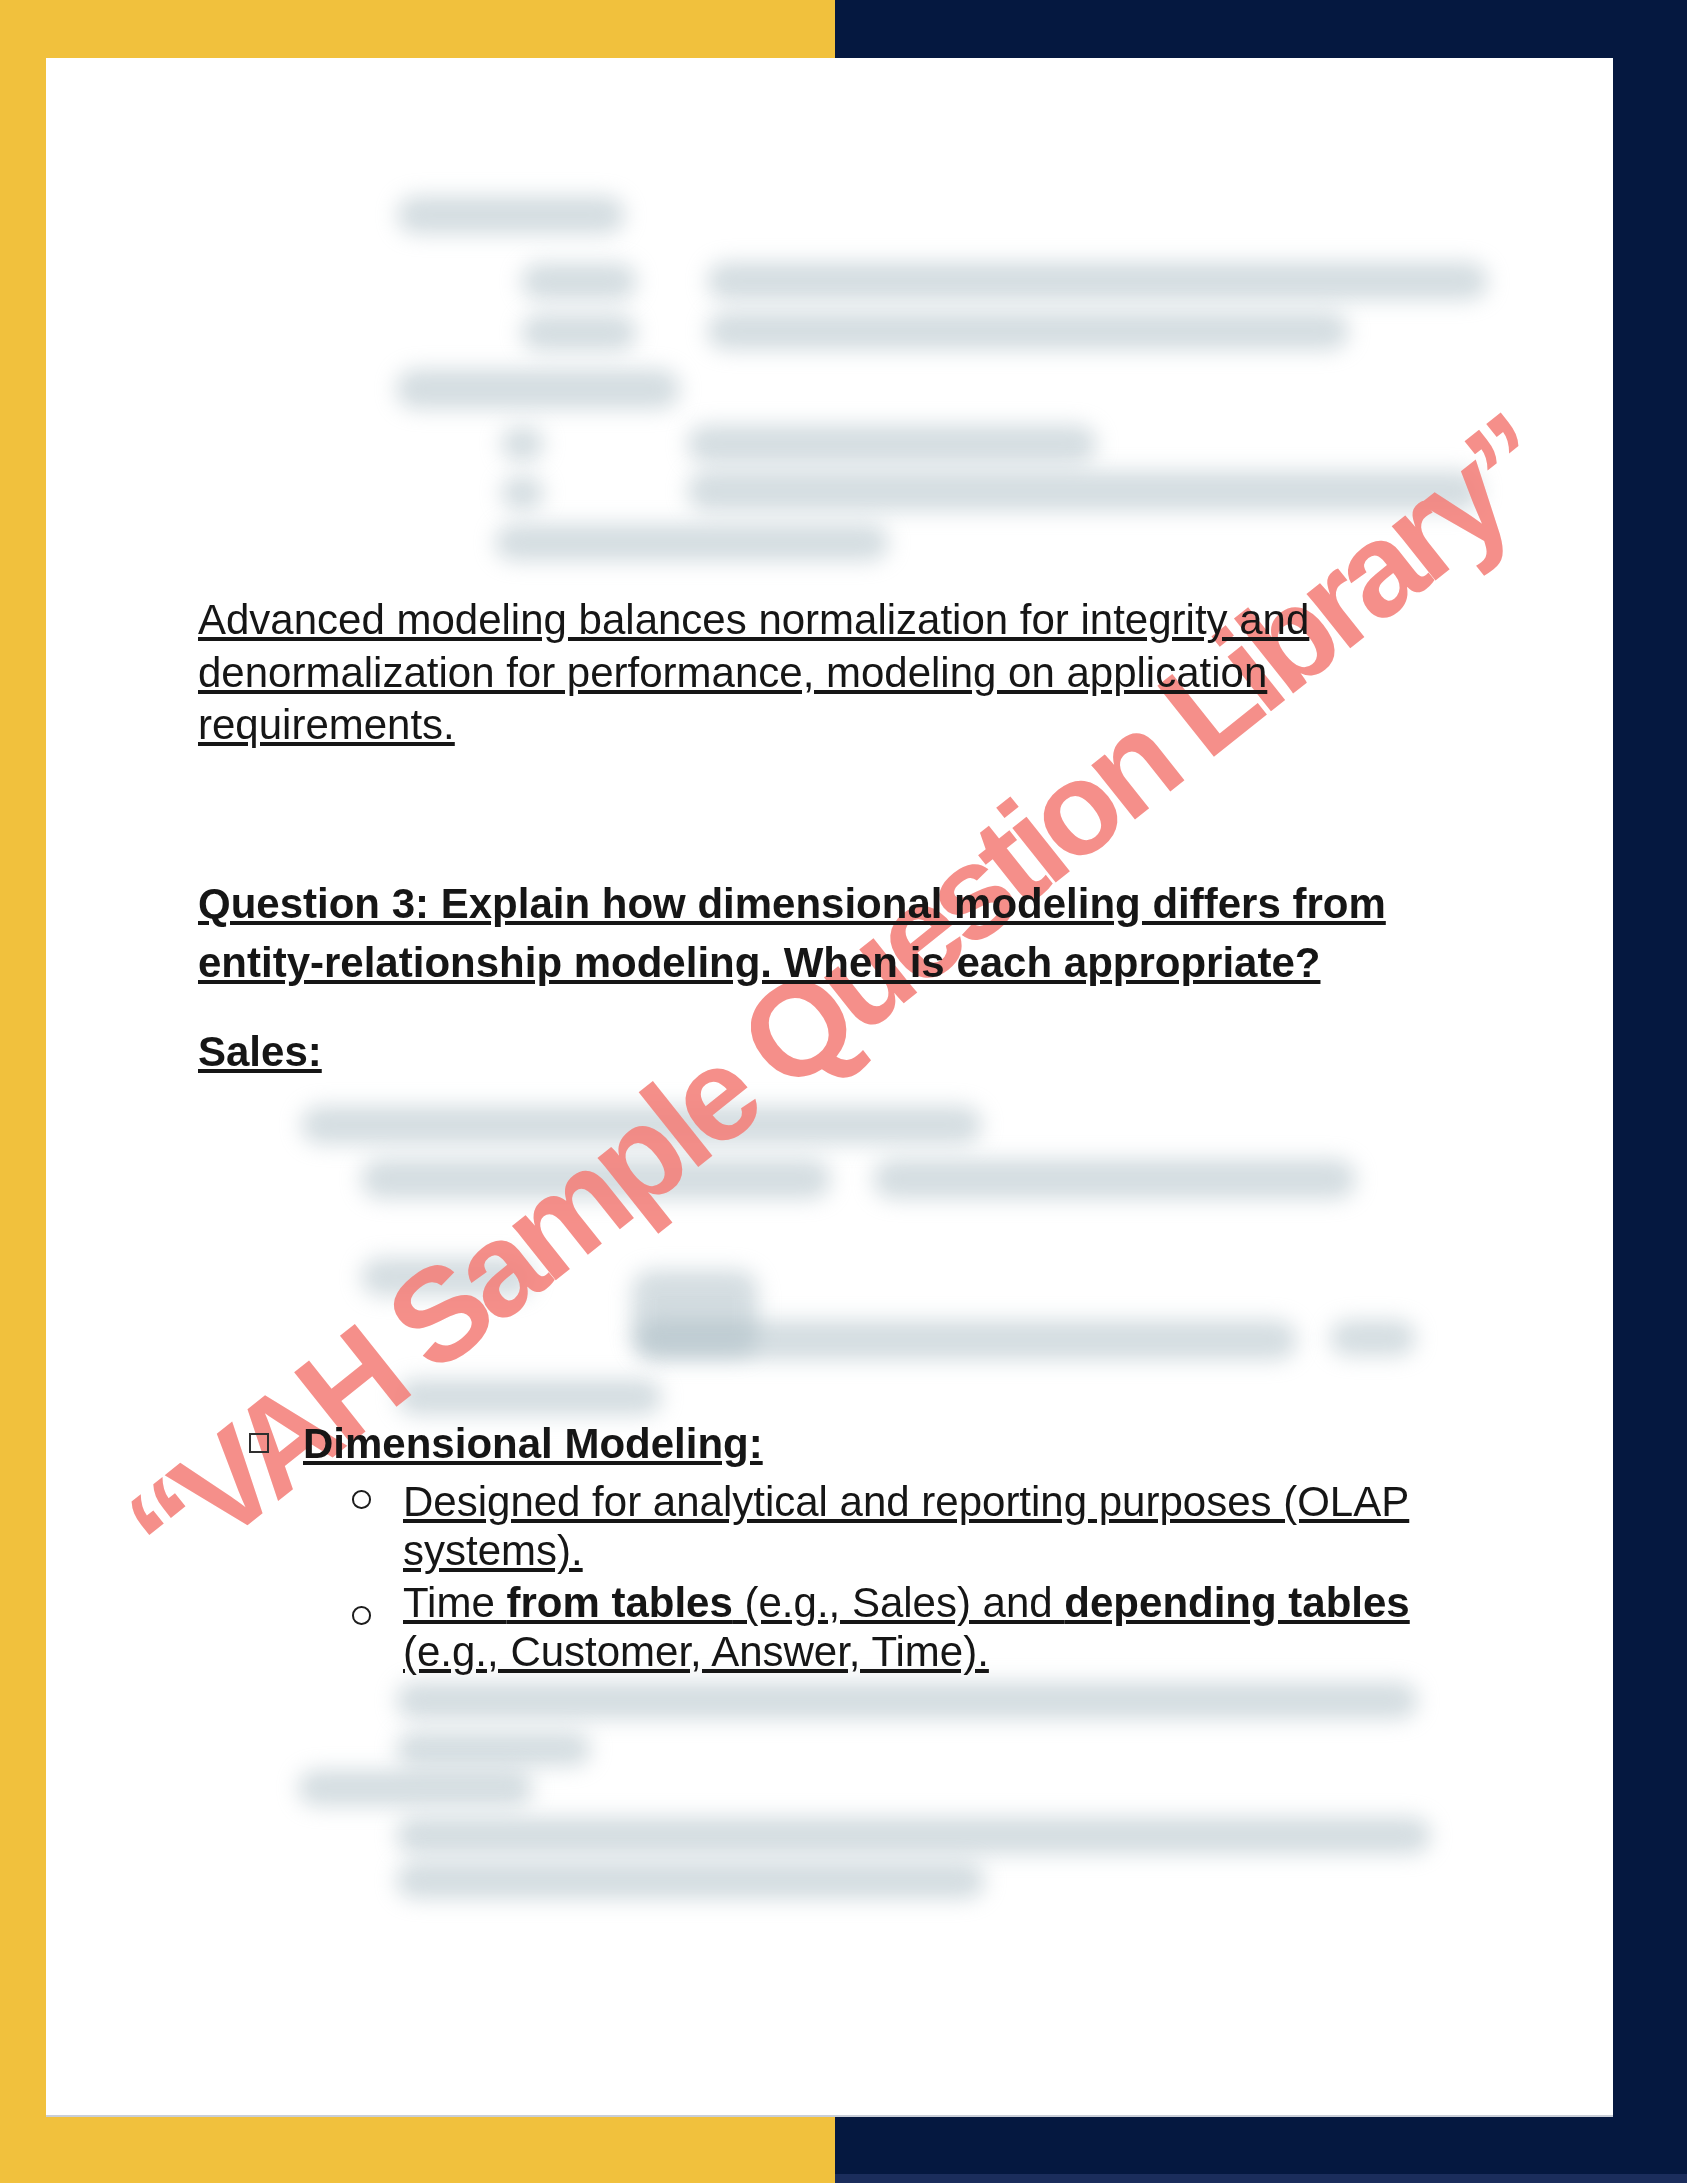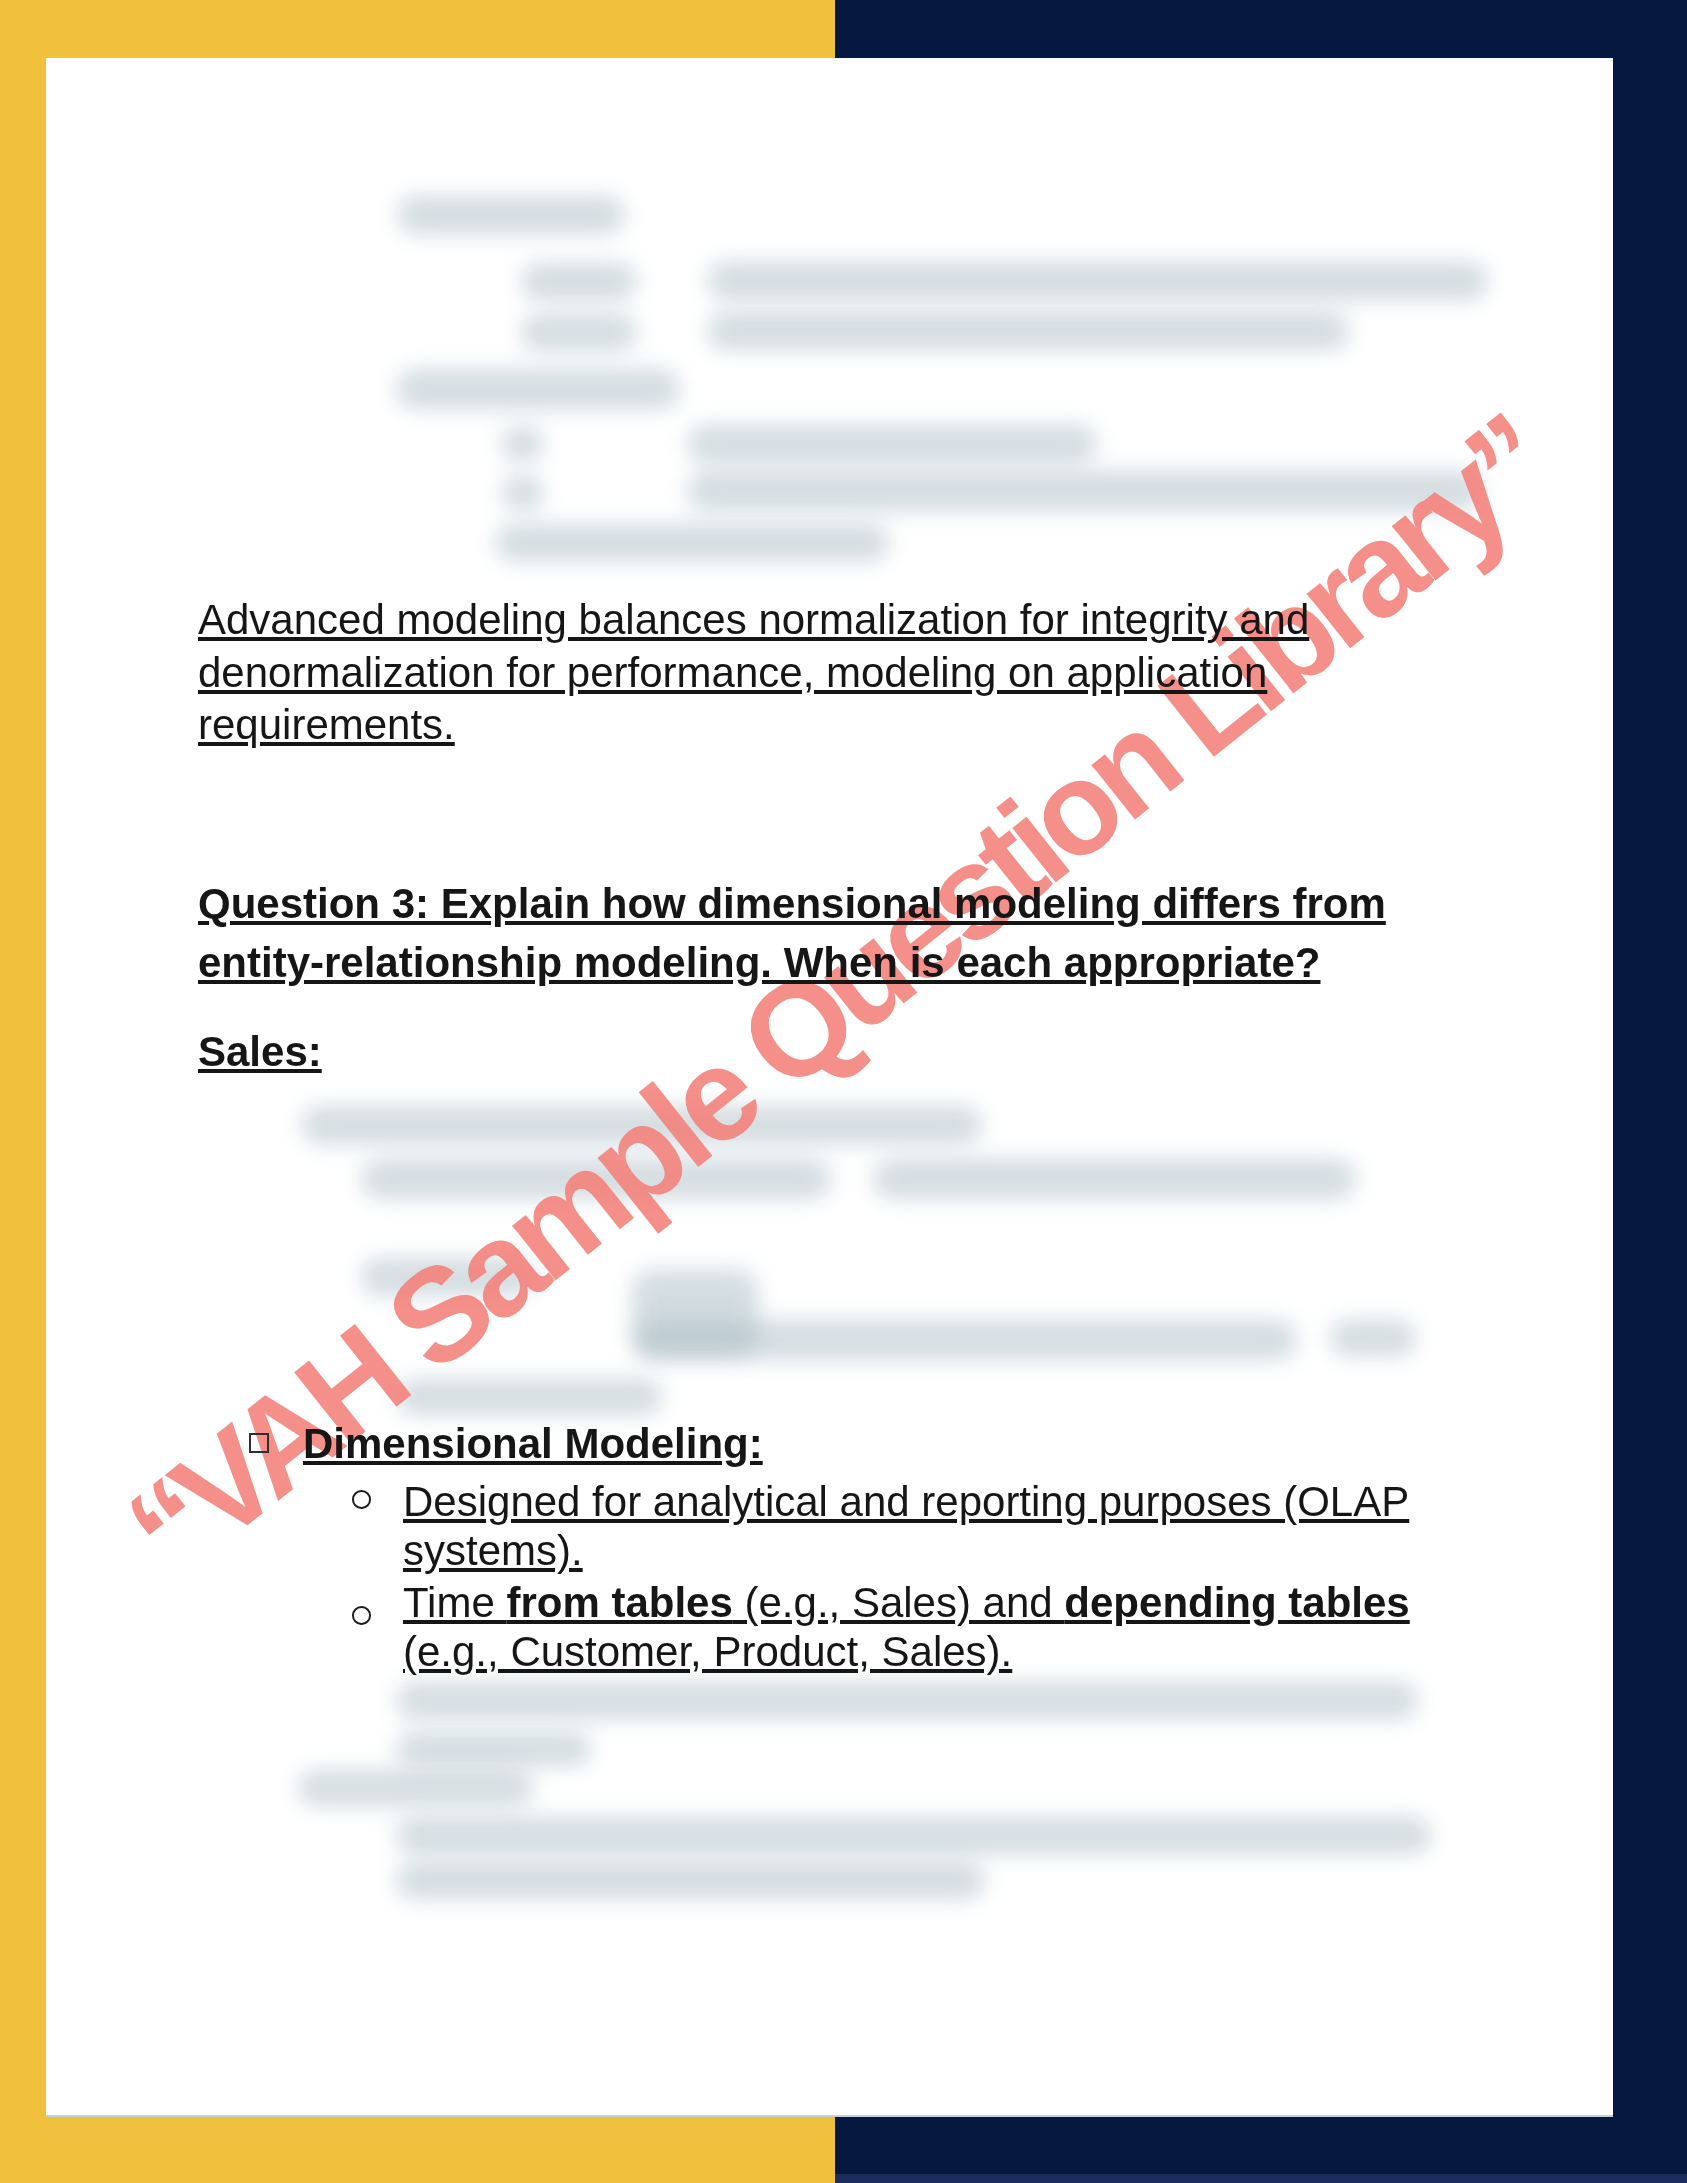--- a/index.html
+++ b/index.html
@@ -99,16 +99,16 @@
 
   <div class="sq" style="left:249px;top:1433px"></div>
   <div class="t b" style="left:303px;top:1419px">Dimensional Modeling:</div>
 
   <div class="ring" style="left:352px;top:1490px"></div>
   <div class="t" style="left:403px;top:1477px">Designed for analytical and reporting purposes (OLAP</div>
   <div class="t" style="left:403px;top:1526px">systems).</div>
 
   <div class="ring" style="left:352px;top:1606px"></div>
   <div class="t" style="left:403px;top:1578px"><span>Time </span><span class="b">from tables</span><span> (e.g., Sales) and </span><span class="b">depending tables</span></div>
-  <div class="t" style="left:403px;top:1627px">(e.g., Customer, Product, Sales).</div>
+  <div class="t" style="left:403px;top:1627px">(e.g., Customer, Answer, Time).</div>
 
 </div>
 
 
 </body></html>

